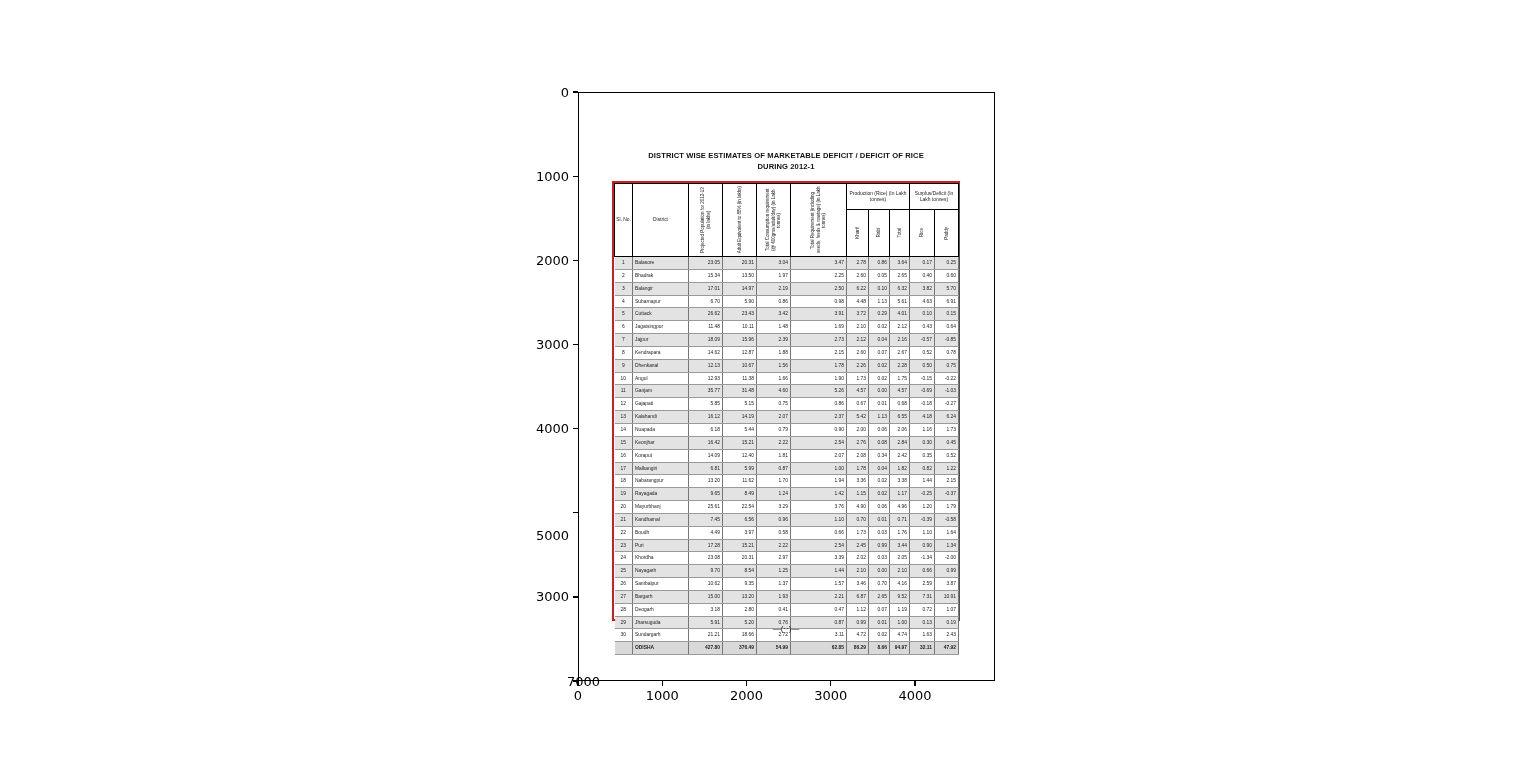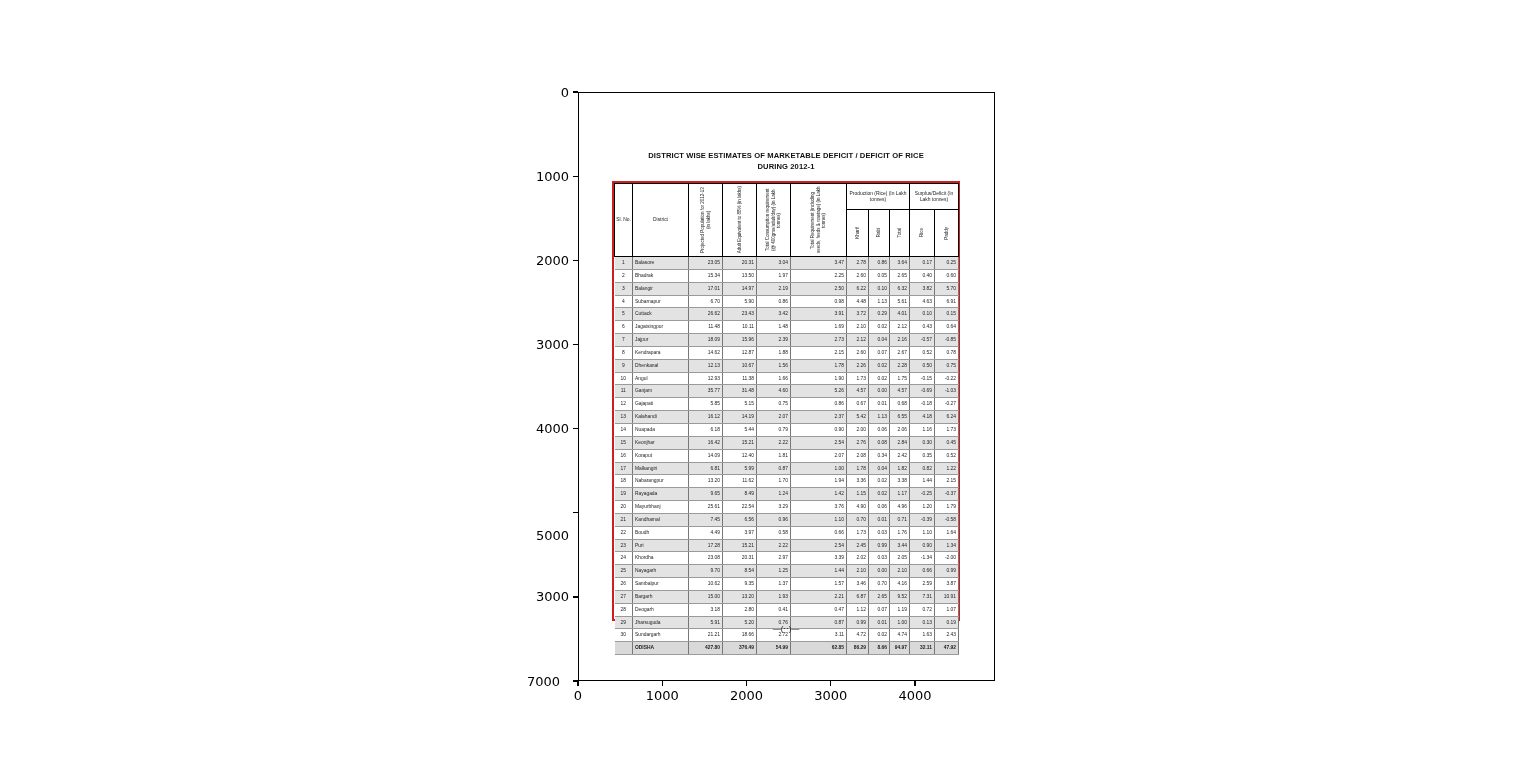--- a/index.html
+++ b/index.html
@@ -52,21 +52,21 @@
       <div class="ytick-label" style="left: 515px; top: 252.786px;">2000</div>
       <div class="ytick-mark" style="left: 573px; top: 343.829px;"></div>
       <div class="ytick-label" style="left: 515px; top: 336.929px;">3000</div>
       <div class="ytick-mark" style="left: 573px; top: 427.971px;"></div>
       <div class="ytick-label" style="left: 515px; top: 421.071px;">4000</div>
       <div class="ytick-mark" style="left: 573px; top: 512.114px;"></div>
       <div class="ytick-label" style="left: 515px; top: 528px;">5000</div>
       <div class="ytick-mark" style="left: 573px; top: 596.257px;"></div>
       <div class="ytick-label" style="left: 515px; top: 589.357px;">3000</div>
       <div class="ytick-mark" style="left: 573px; top: 680.4px;"></div>
-      <div class="ytick-label" style="left: 506px; top: 673.5px;">7000</div>
+      <div class="ytick-label" style="left: 546px; top: 673.5px;">7000</div>
       <div class="xtick-mark" style="left: 577.4px; top: 681px;"></div>
       <div class="xtick-label" style="left: 543px; top: 688px;">0</div>
       <div class="xtick-mark" style="left: 661.65px; top: 681px;"></div>
       <div class="xtick-label" style="left: 627.25px; top: 688px;">1000</div>
       <div class="xtick-mark" style="left: 745.9px; top: 681px;"></div>
       <div class="xtick-label" style="left: 711.5px; top: 688px;">2000</div>
       <div class="xtick-mark" style="left: 830.15px; top: 681px;"></div>
       <div class="xtick-label" style="left: 795.75px; top: 688px;">3000</div>
       <div class="xtick-mark" style="left: 914.4px; top: 681px;"></div>
       <div class="xtick-label" style="left: 880px; top: 688px;">4000</div>

